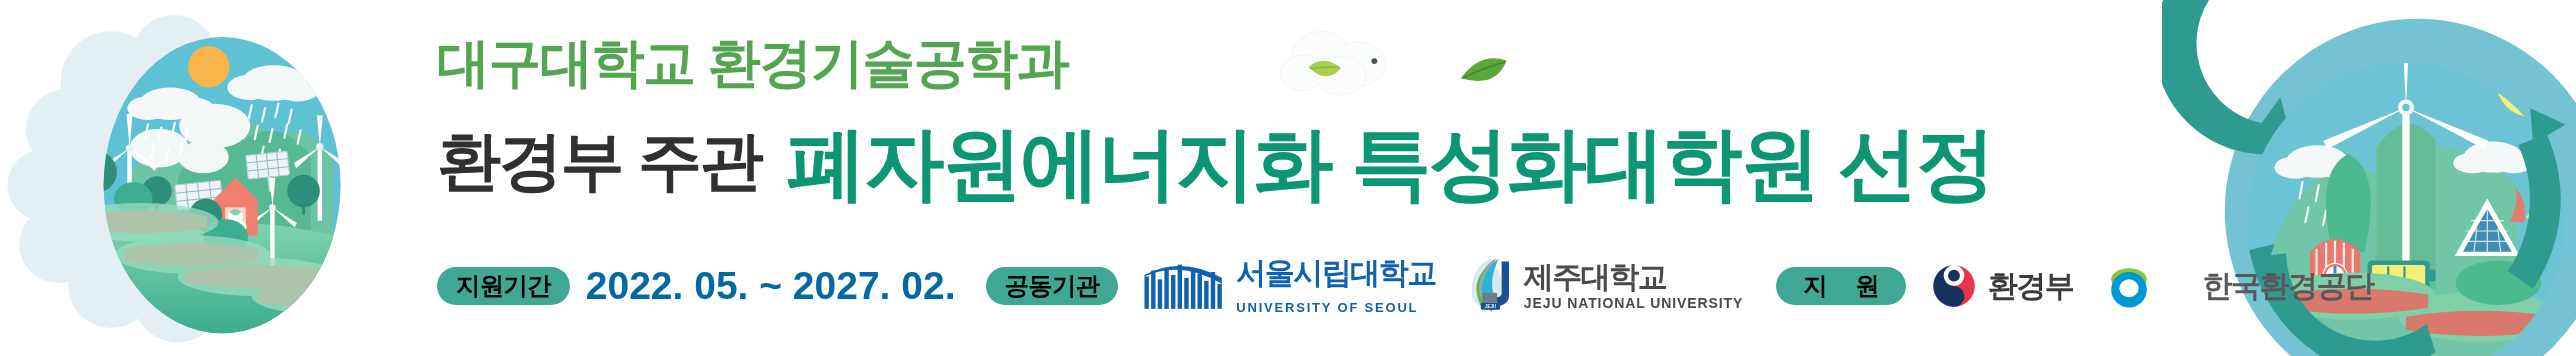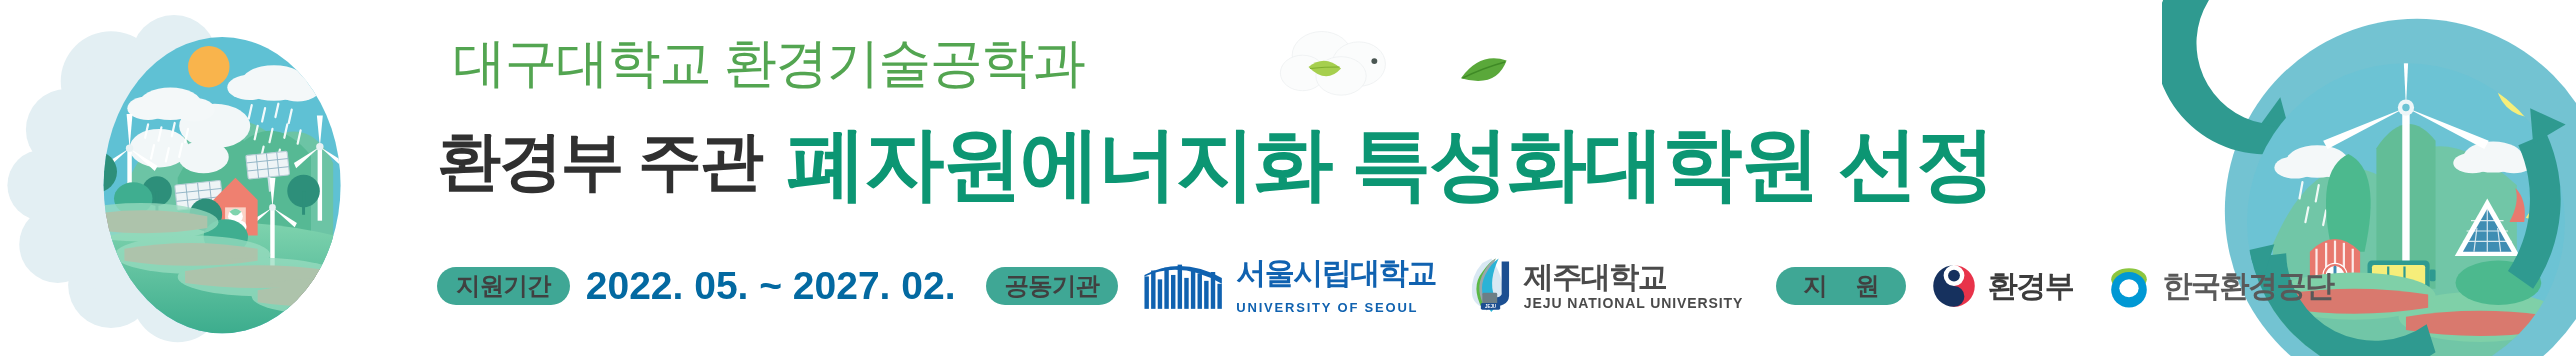--- a/index.html
+++ b/index.html
@@ -23,23 +23,23 @@
 
   
   .text-block {
     position:absolute;
     left:437px; top:0;
     width:1776px; height:357px;
   }
 
   .line-1 {
     position:absolute;
-    left:16px; top:36px;
+    left:0; top:36px;
     font-size:53px;
-    font-weight:normal;
+    font-weight:bold;
     letter-spacing:-1.5px;
     color:#53a551;
     white-space:nowrap;
     line-height:1;
   }
 
   .line-2 {
     position:absolute;
     left:0; top:124px;
     white-space:nowrap;
@@ -77,21 +77,21 @@
     align-items:center;
     white-space:nowrap;
   }
   .pill {
     display:inline-flex;
     align-items:center;
     justify-content:center;
     height:38px;
     border-radius:19px;
     background:#3fa795;
-    color:#404040;
+    color:#000000;
     font-size:24.4px;
     font-weight:bold;
     letter-spacing:-0.7px;
     padding:0 19px;
     flex:0 0 auto;
     text-align:right;
   }
   .pill.wide-sp { letter-spacing:10.4px; padding:0 16.3px 0 27px; }
 
   .date-text {
@@ -117,21 +117,21 @@
   .jnu-text { display:flex; flex-direction:column; line-height:1; }
   .jnu-ko { font-size:30px; font-weight:bold; color:#4a4a4a; letter-spacing:-1.5px; }
   .jnu-en { font-size:14px; font-weight:bold; color:#4a4a4a; letter-spacing:0.9px; margin-top:3.7px; }
 
   
   .moe-mark { width:46px; height:46px; margin-right:10.4px; }
   .moe-ko { font-size:30px; font-weight:bold; color:#3c3c3c; letter-spacing:-1.5px; }
 
   
   .keco-mark { width:46px; height:46px; margin-right:10.4px; }
-  .keco-ko { font-size:30px; font-weight:bold; color:#595959; letter-spacing:-1.5px; }
+  .keco-ko { font-size:30px; font-weight:bold; color:#595959; letter-spacing:-1.5px;margin-left:40px; }
   .gap-34 { width:25px; flex:0 0 auto; }
   .gap-44 { width:33px; flex:0 0 auto; }
 </style>
 </head>
 <body>
 
 <div class="banner">
 
   <div class="left-art">
     <svg viewBox="0 0 520 482" width="385" height="357" xmlns="http://www.w3.org/2000/svg">

